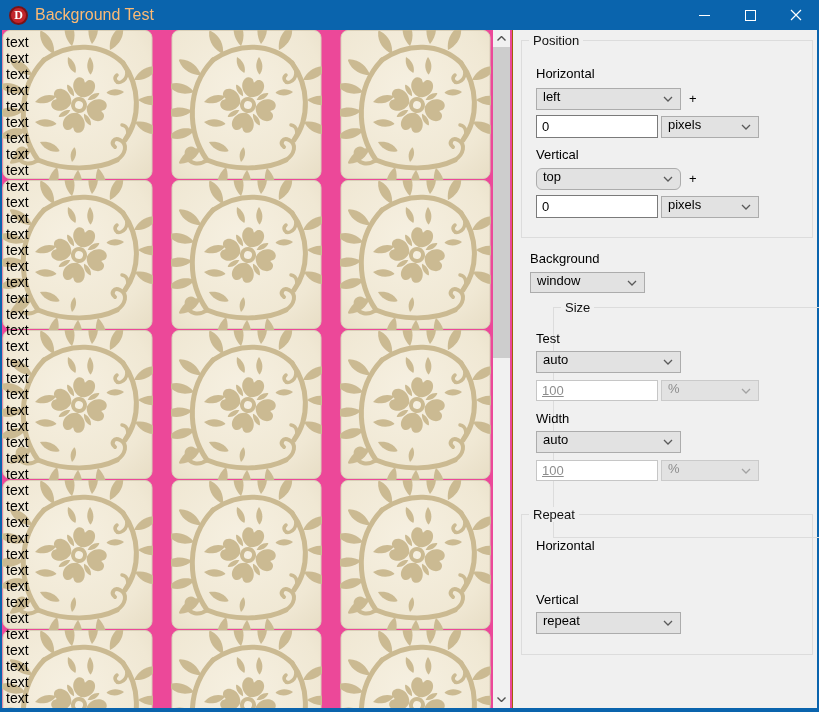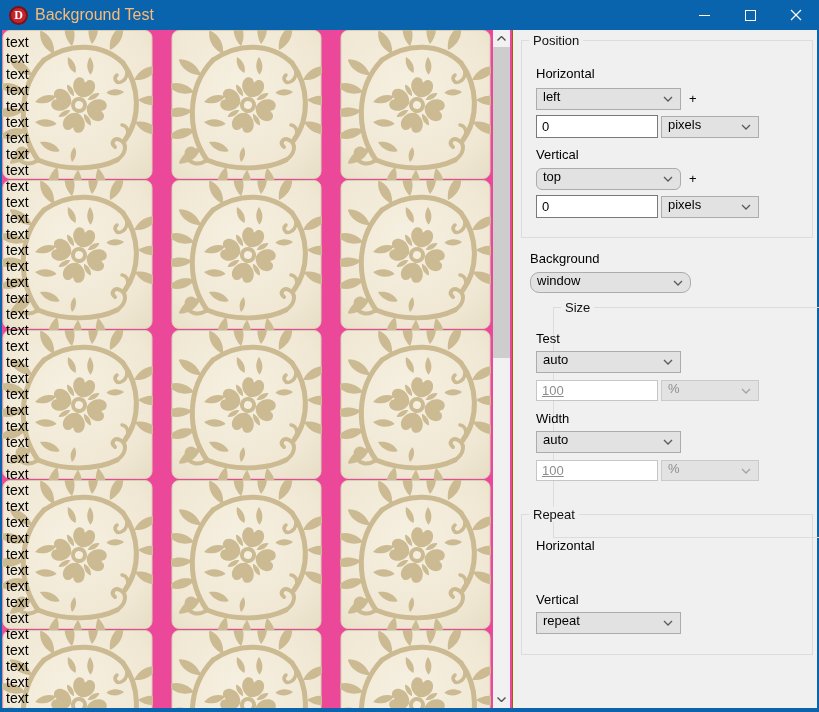--- a/index.html
+++ b/index.html
@@ -294,21 +294,21 @@
       <span class="plus" style="left:176px; top:141px;">+</span>
       <input class="tbox" style="left: 23px; top: 165px; width: 122px;" value="0">
       <div class="combo" style="left:148px; top:166px; width:98px;">
         <span>pixels</span>
         <svg class="chev" width="10" height="6">
           <path d="M1,1 L5,5 L9,1" fill="none" stroke="#5a5a5a" stroke-width="1.3"></path>
         </svg>
       </div>
 
       <span class="lbl" style="left:17px; top:221px;">Background</span>
-      <div class="combo" style="left:17px; top:242px; width:161px; height:21px;border-radius:9px;">
+      <div class="combo" style="left:17px; top:242px; width:115px; height:21px;">
         <span>window</span>
         <svg class="chev" width="10" height="6">
           <path d="M1,1 L5,5 L9,1" fill="none" stroke="#5a5a5a" stroke-width="1.3"></path>
         </svg>
       </div>
 
       <div class="group" style="left:8px; top:277px; width:292px; height:231px;margin-left:32px;">
         <span class="group-caption">Size</span>
       </div>
       <span class="lbl" style="left:23px; top:301px;">Test</span>

